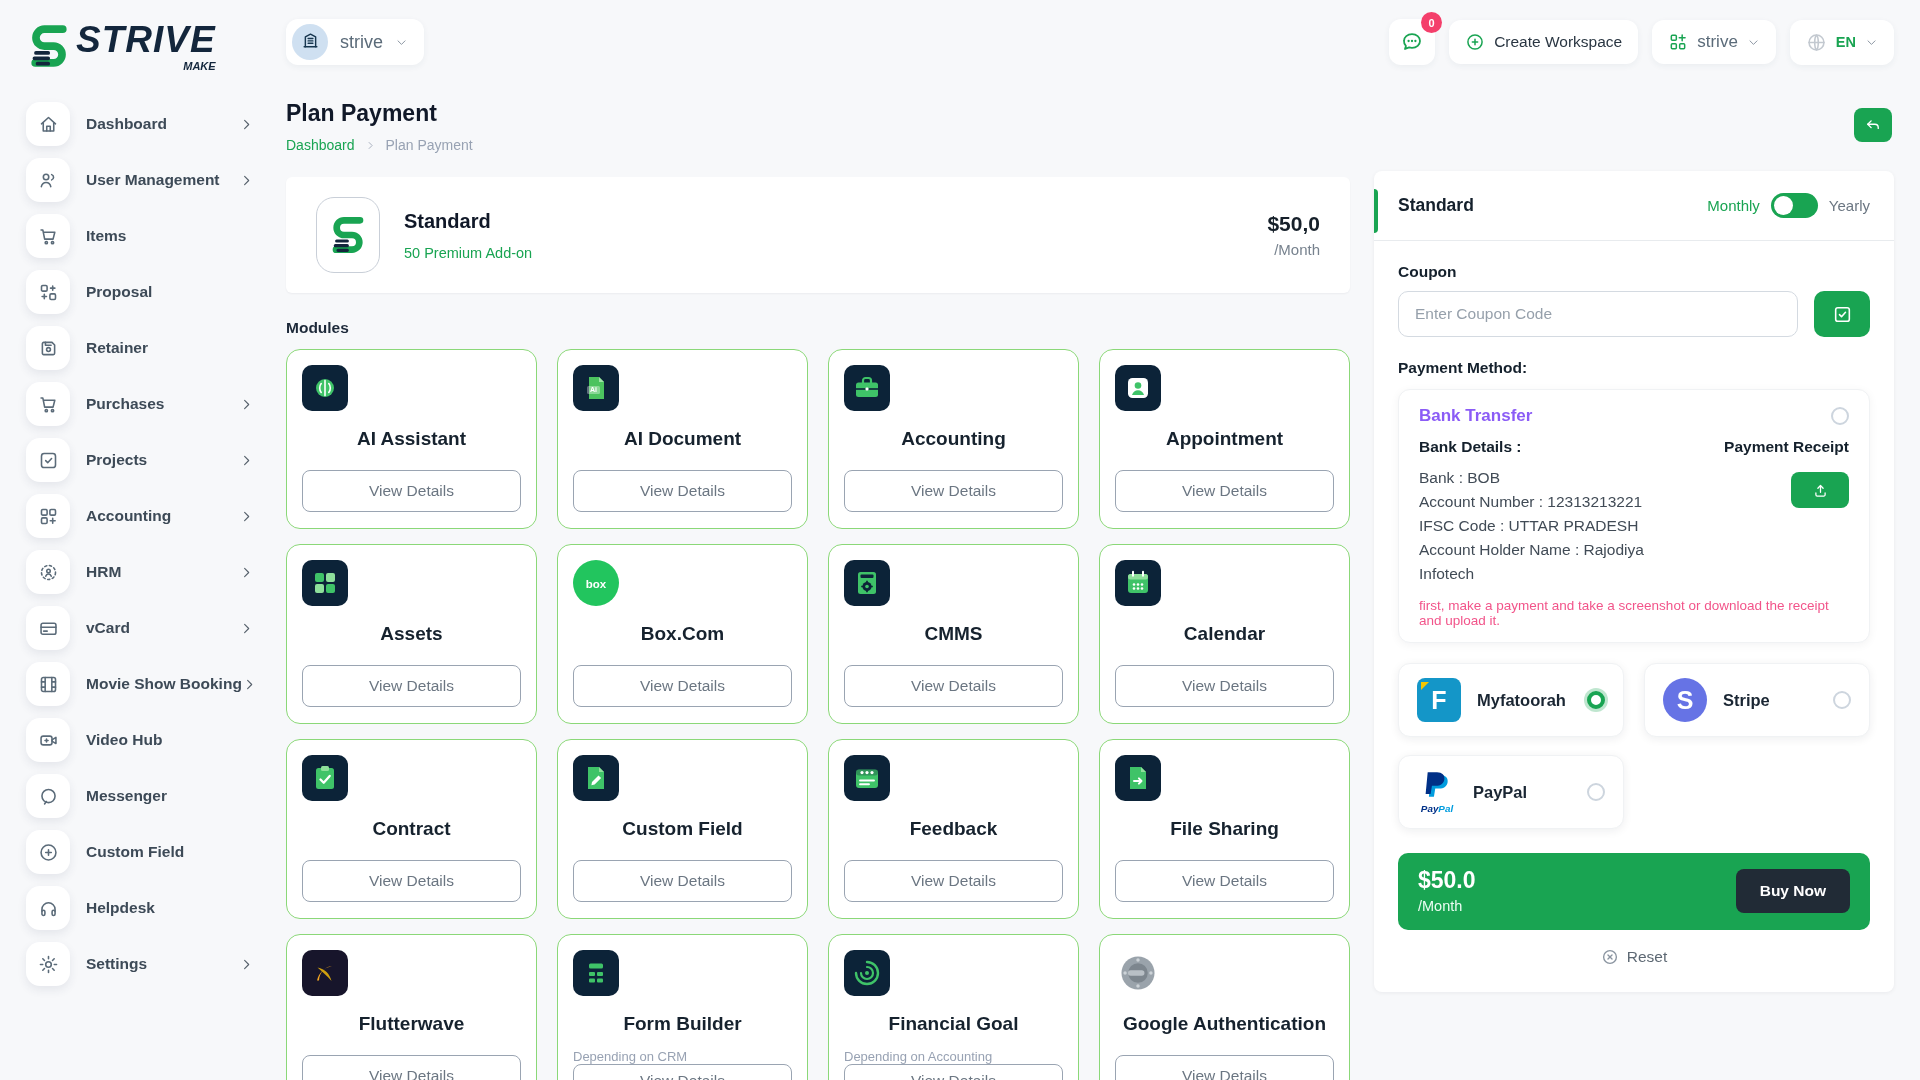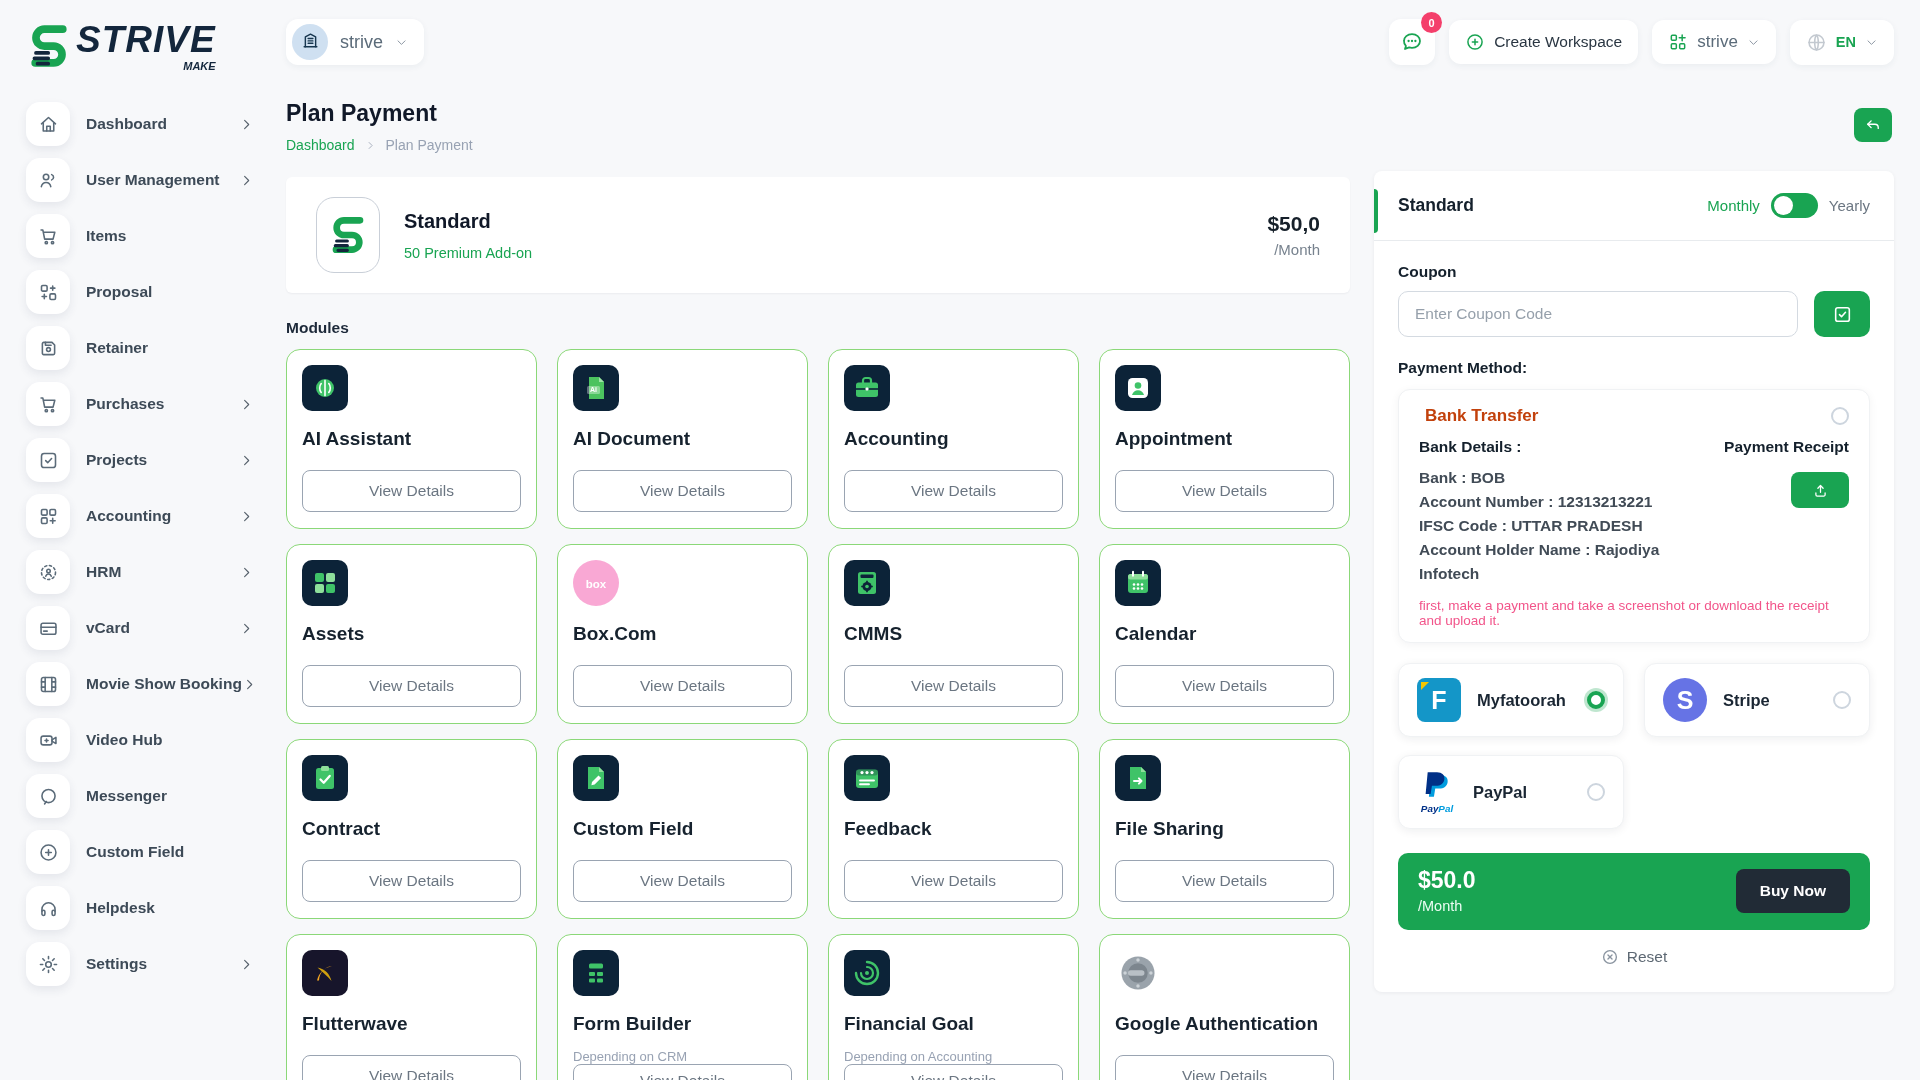--- a/index.html
+++ b/index.html
@@ -62,25 +62,25 @@
   .plan-addon { margin-top:12px; font-size:14.5px; color:#19a452; cursor:pointer; }
   .plan-price { margin-left:auto; text-align:right; }
   .price-val { font-size:21px; font-weight:700; color:#16202a; }
   .price-per { margin-top:5px; font-size:15px; color:#77828e; }
 
   .mod-label { margin-top:26px; font-size:15.5px; font-weight:700; color:#1d2939; }
   .mod-grid { margin-top:12px; display:grid; grid-template-columns:repeat(4,1fr); gap:15px 20px; }
   .mod-card { background:#fff; border:1px solid #8bd878; border-radius:14px; padding:15px 15px 16px; height:180px; display:flex; flex-direction:column; }
   .mod-ic { width:46px; height:46px; border-radius:10px; background:#0c2338; display:flex; align-items:center; justify-content:center; flex:none; }
   .mod-ic svg { width:32px; height:32px; }
-  .mod-ic.bg-blue-circle { background:#f9a8d4; border-radius:50%; }
+  .mod-ic.bg-blue-circle { background:#22c55e; border-radius:50%; }
   .mod-ic.bg-darkpurple { background:#17152b; }
   .mod-ic.bg-plain { background:transparent; }
   .mod-ic.bg-plain svg { width:46px; height:46px; }
-  .mod-title { margin-top:17px; font-size:19px; font-weight:700; color:#16222e; line-height:1.18; }
+  .mod-title { margin-top:17px; font-size:19px; font-weight:700; color:#16222e; line-height:1.18;text-align:center; }
   .mod-note { margin-top:14px; font-size:13px; color:#98a2b3; }
   .mod-btn { margin-top:auto; height:42px; border:1px solid #9aa4b2; border-radius:8px; background:#fff; color:#6b7682; font-size:15.5px; cursor:pointer; width:100%; font-family:inherit; }
 
   
   .checkout { width:520px; flex:none; margin-left:24px; margin-top:91px; background:#fff; border-radius:8px; box-shadow:0 1px 4px rgba(16,24,40,.06); padding:22px 24px 26px; position:relative; overflow:hidden; }
   .co-accent { position:absolute; left:0; top:18px; width:4px; height:44px; background:#19a452; border-radius:0 4px 4px 0; }
   .co-head { display:flex; align-items:center; }
   .co-title { font-size:17.5px; font-weight:700; color:#14202c; }
   .toggle-wrap { margin-left:auto; display:flex; align-items:center; gap:11px; font-size:15px; }
   .t-left { color:#19a452; } .t-right { color:#6b7682; }
@@ -89,28 +89,28 @@
   .co-divider { height:1px; background:#e8ebee; margin:22px -24px 0; }
   .co-label { font-size:15.5px; font-weight:700; color:#14202c; margin:22px 0 10px; }
   .coupon-row { display:flex; gap:16px; }
   .coupon-input { flex:1; height:46px; border:1px solid #d4dae1; border-radius:10px; padding:0 16px; font-size:15.5px; color:#333; font-family:inherit; outline:none; background:#fff; }
   .coupon-input::placeholder { color:#96a0ab; }
   .coupon-btn { width:56px; height:46px; border-radius:10px; background:#19a452; border:none; color:#fff; display:flex; align-items:center; justify-content:center; cursor:pointer; flex:none; }
   .coupon-btn svg { width:21px; height:21px; }
 
   .bank-card { margin-top:12px; background:#fff; border-radius:12px; border:1px solid #f0f2f4; box-shadow:0 2px 10px rgba(16,24,40,.05); padding:16px 20px 14px; }
   .bank-head { display:flex; align-items:center; }
-  .bank-title { font-size:17px; font-weight:700; color:#c2410c;margin-left:6px; }
+  .bank-title { font-size:17px; font-weight:700; color:#8b5cf6; }
   .radio { width:18px; height:18px; border-radius:50%; border:2px solid #cdd5de; background:#fff; cursor:pointer; flex:none; }
   .radio.sel { border:4px solid #19a452; box-shadow:0 0 0 3px rgba(25,164,82,.28); background:#fff; }
   .bank-head .radio { margin-left:auto; }
   .bank-cols { display:flex; margin-top:12px; }
   .bank-left { flex:1; }
   .bank-sub { font-size:15.5px; font-weight:700; color:#14202c; }
-  .bank-lines { margin-top:10px; font-size:15.5px; color:#414b56; line-height:1.55;font-weight:bold; }
+  .bank-lines { margin-top:10px; font-size:15.5px; color:#414b56; line-height:1.55; }
   .bank-right { width:160px; display:flex; flex-direction:column; align-items:flex-end; }
   .upload-btn { margin-top:16px; width:58px; height:36px; border-radius:8px; background:#19a452; border:none; color:#fff; display:flex; align-items:center; justify-content:center; cursor:pointer; }
   .upload-btn svg { width:17px; height:17px; }
   .bank-note { margin-top:12px; font-size:13.5px; color:#f2548a; }
 
   .gw-grid { margin-top:20px; display:grid; grid-template-columns:1fr 1fr; gap:18px 20px; }
   .gw-card { background:#fff; border-radius:12px; border:1px solid #f0f2f4; box-shadow:0 2px 10px rgba(16,24,40,.07); padding:14px 18px; display:flex; align-items:center; gap:16px; height:74px; cursor:pointer; }
   .gw-name { font-size:16.5px; font-weight:700; color:#1a2633; }
   .gw-card .radio { margin-left:auto; }
   .gw-logo { flex:none; display:flex; align-items:center; justify-content:center; }

